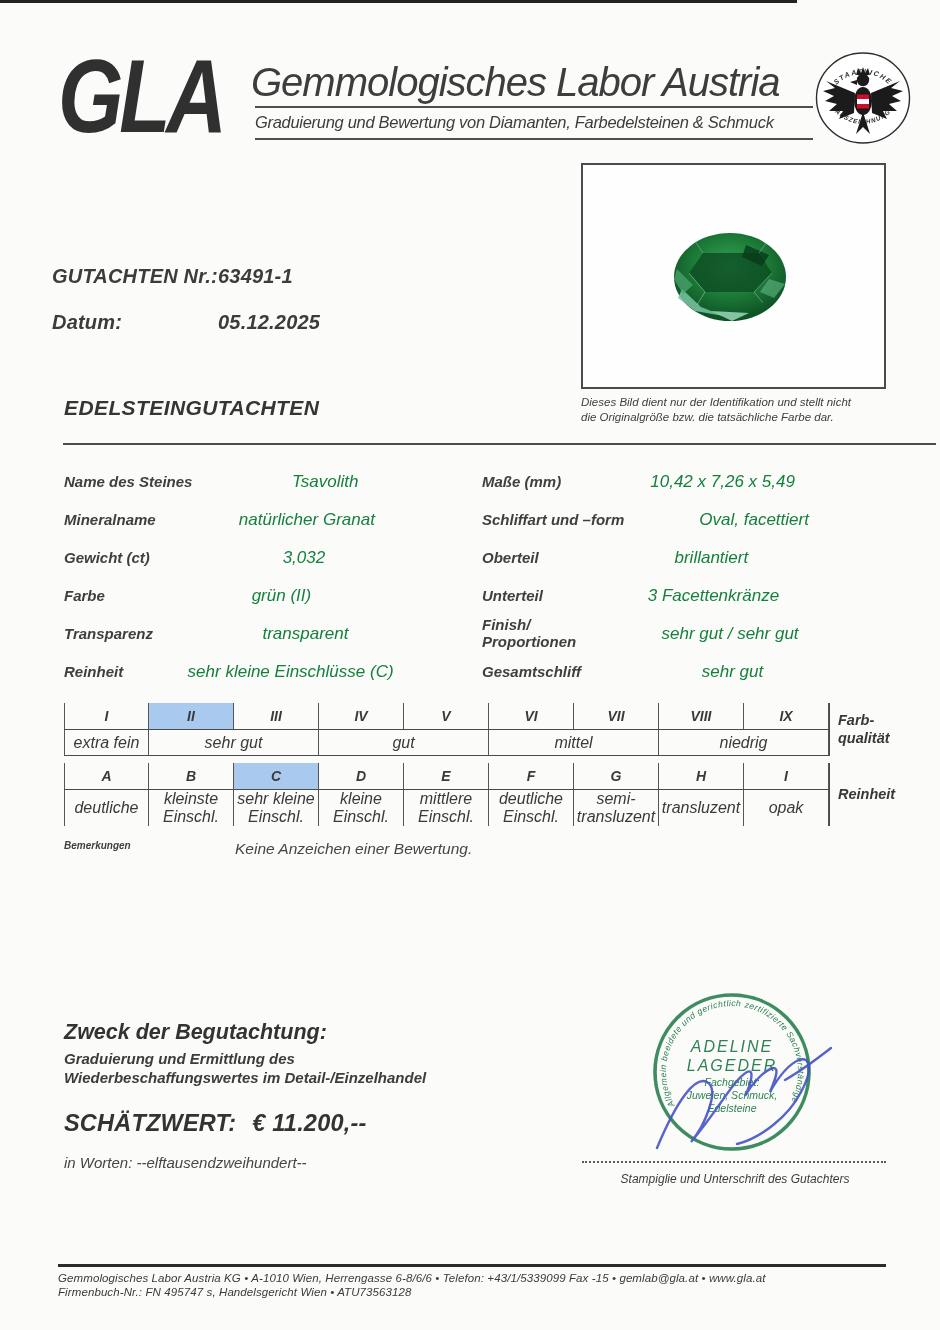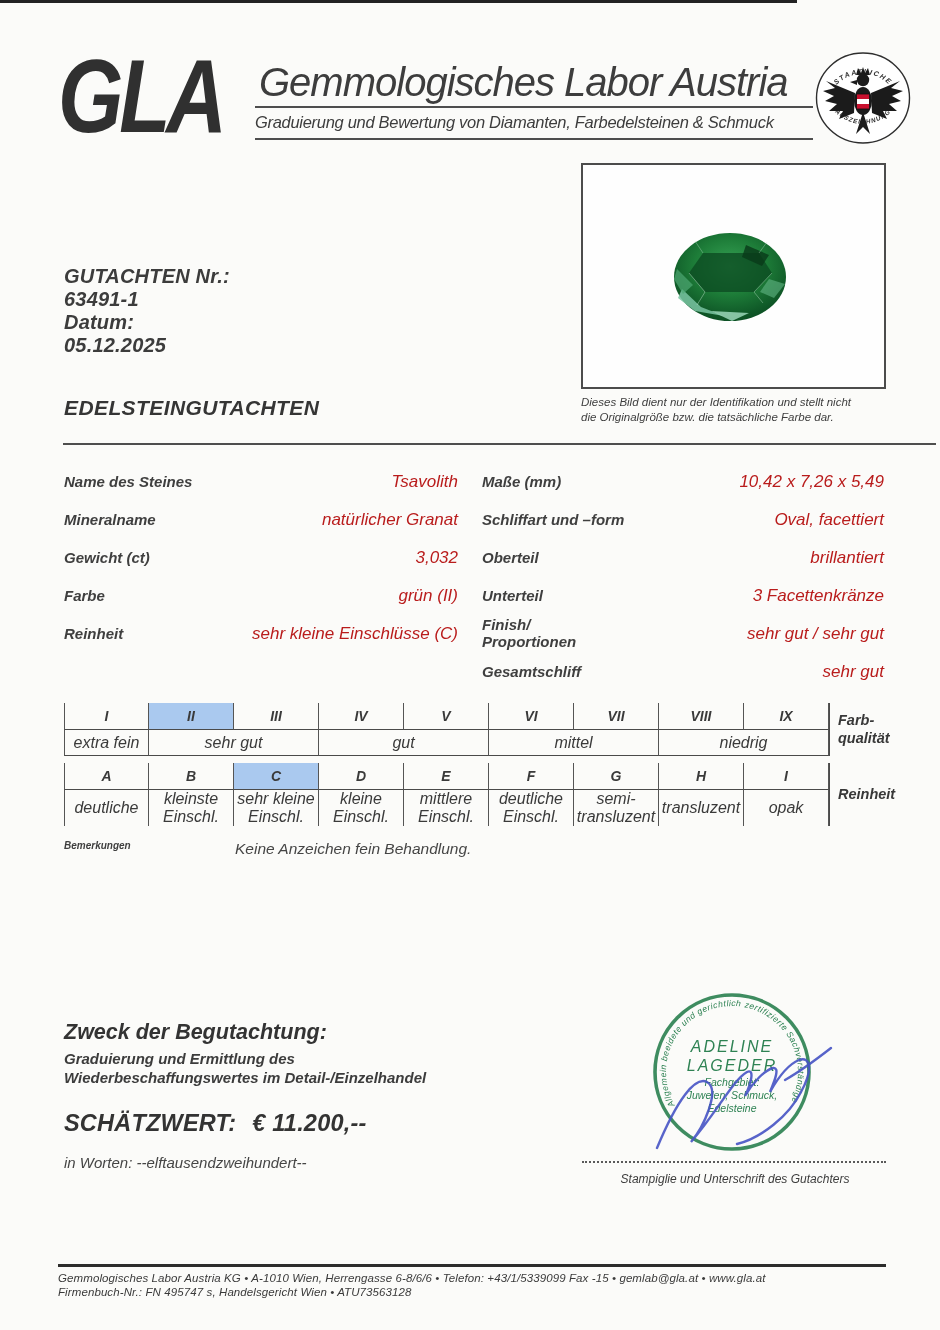--- a/index.html
+++ b/index.html
@@ -19,34 +19,34 @@
   }
   .artifact-top{ position:absolute; left:0; top:0; width:797px; height:3px; background:#232323; }
 
   
   .gla-logo{
     position:absolute; left:58px; top:44px;
     font-size:100px; font-weight:bold; letter-spacing:-5px; color:#303030;
     transform:scale(0.84,1.04); transform-origin:left top; line-height:1;
   }
   .head-title{
-    position:absolute; left:259px; top:60px; width:560px;
+    position:absolute; left:251px; top:60px; width:560px;
     font-size:40px; font-weight:400; letter-spacing:-1px; color:#3d3d3d; white-space:nowrap;
   }
   .hrule{ position:absolute; height:2px; background:#4e4e4e; }
   .head-rule1{ left:255px; top:106px; width:558px; }
   .head-rule2{ left:255px; top:138px; width:558px; }
   .head-sub{
     position:absolute; left:255px; top:113px; width:560px;
     font-size:16.5px; color:#3d3d3d; letter-spacing:-0.3px; white-space:nowrap;
   }
   .emblem{ position:absolute; left:813px; top:50px; }
 
   
-  .meta-row{ position:absolute; left:64px; width:420px; display:flex;flex-direction:column; }
+  .meta-row{ position:absolute; left:52px; width:420px; display:flex; }
   .meta-label{ font-size:20px; font-weight:bold; color:#3c3c3c; width:166px; letter-spacing:0.2px; }
   .meta-value{ font-size:20px; font-weight:bold; color:#3c3c3c; letter-spacing:0.2px; }
   .meta-nr{ top:265px; }
   .meta-date{ top:311px; }
 
   
   .photo-frame{
     position:absolute; left:581px; top:163px; width:305px; height:226px;
     background:#fefefe; border:2px solid #4c4c4c;
   }
@@ -61,21 +61,21 @@
     font-size:21px; font-weight:bold; letter-spacing:0.4px; color:#353535;
   }
   .main-divider{ left:63px; top:443px; width:873px; }
 
   
   .props{ position:absolute; top:463px; }
   .props-left{ left:64px; width:394px; }
   .props-right{ left:482px; width:402px; }
   .prow{ display:flex; align-items:center; height:38px; }
   .plabel{ font-size:15px; font-weight:bold; color:#3f3f3f; line-height:1.12; }
-  .pvalue{ flex:1; text-align:right; font-size:17px; color:#b91c1c; white-space:nowrap; }
+  .pvalue{ flex:1; text-align:center; font-size:17px; color:#15803d; white-space:nowrap; }
   .ml{ white-space:pre-line; }
 
   
   .gwrap{ position:absolute; left:64px; top:703px; width:873px; }
   .gtable{ display:flex; }
   .gtable + .gtable{ margin-top:7px; }
   .gcells{ width:765px; display:grid; grid-template-columns:repeat(9,1fr); }
   .gc{
     display:flex; align-items:center; justify-content:center; text-align:center;
     border-right:1.5px solid #555; color:#3a3a3a;
@@ -213,20 +213,24 @@
       </div>
     <div class="prow">
         <div class="plabel">Gewicht (ct)</div>
         <div class="pvalue">3,032</div>
       </div>
     <div class="prow">
         <div class="plabel">Farbe</div>
         <div class="pvalue">grün (II)</div>
       </div>
     <div class="prow">
+        <div class="plabel">Transparenz</div>
+        <div class="pvalue">transparent</div>
+      </div>
+    <div class="prow">
         <div class="plabel">Reinheit</div>
         <div class="pvalue">sehr kleine Einschlüsse (C)</div>
       </div>
   </div>
   <div class="props props-right">
     <div class="prow">
         <div class="plabel">Maße (mm)</div>
         <div class="pvalue">10,42 x 7,26 x 5,49</div>
       </div>
     <div class="prow">
@@ -299,21 +303,21 @@
 transluzent</div>
         <div class="gc gdesc ml">transluzent</div>
         <div class="gc gdesc ml">opak</div>
       </div>
       <div class="glabel">Reinheit</div>
     </div>
   </div>
 
   <div class="remarks">
     <div class="plabel">Bemerkungen</div>
-    <div class="remarks-value">Keine Anzeichen fein Behandlung.</div>
+    <div class="remarks-value">Keine Anzeichen einer Bewertung.</div>
   </div>
 
   <div class="purpose">
     <div class="purpose-heading">Zweck der Begutachtung:</div>
     <div class="purpose-text ml">Graduierung und Ermittlung des
 Wiederbeschaffungswertes im Detail-/Einzelhandel</div>
   </div>
   <div class="valuation">
     <span>SCHÄTZWERT:</span><span class="amount">€ 11.200,--</span>
   </div>

